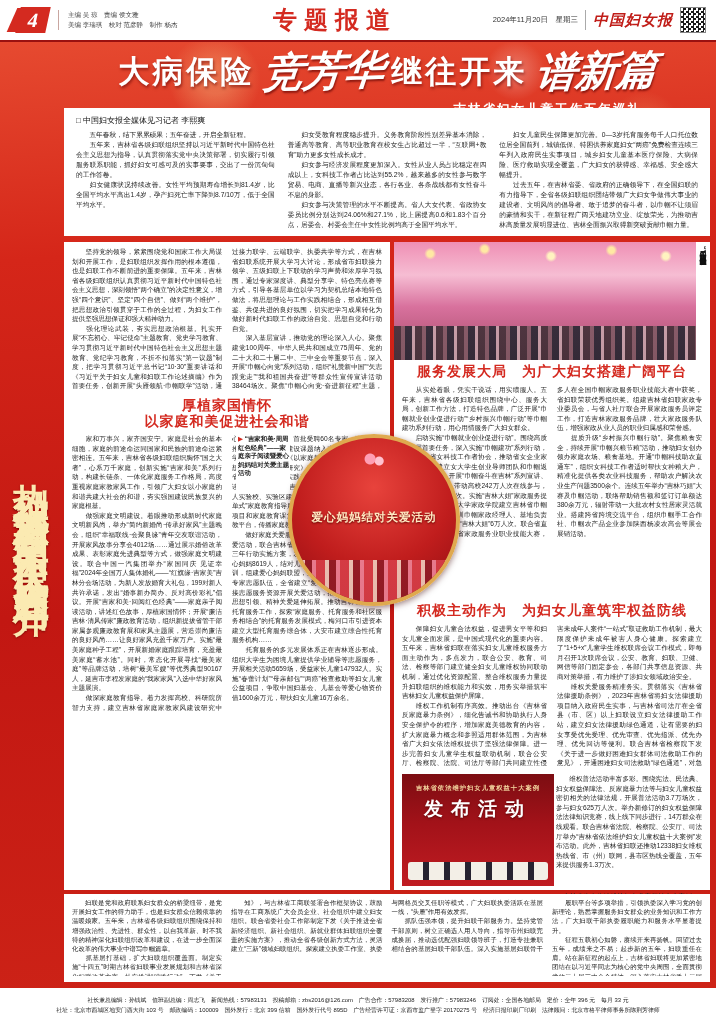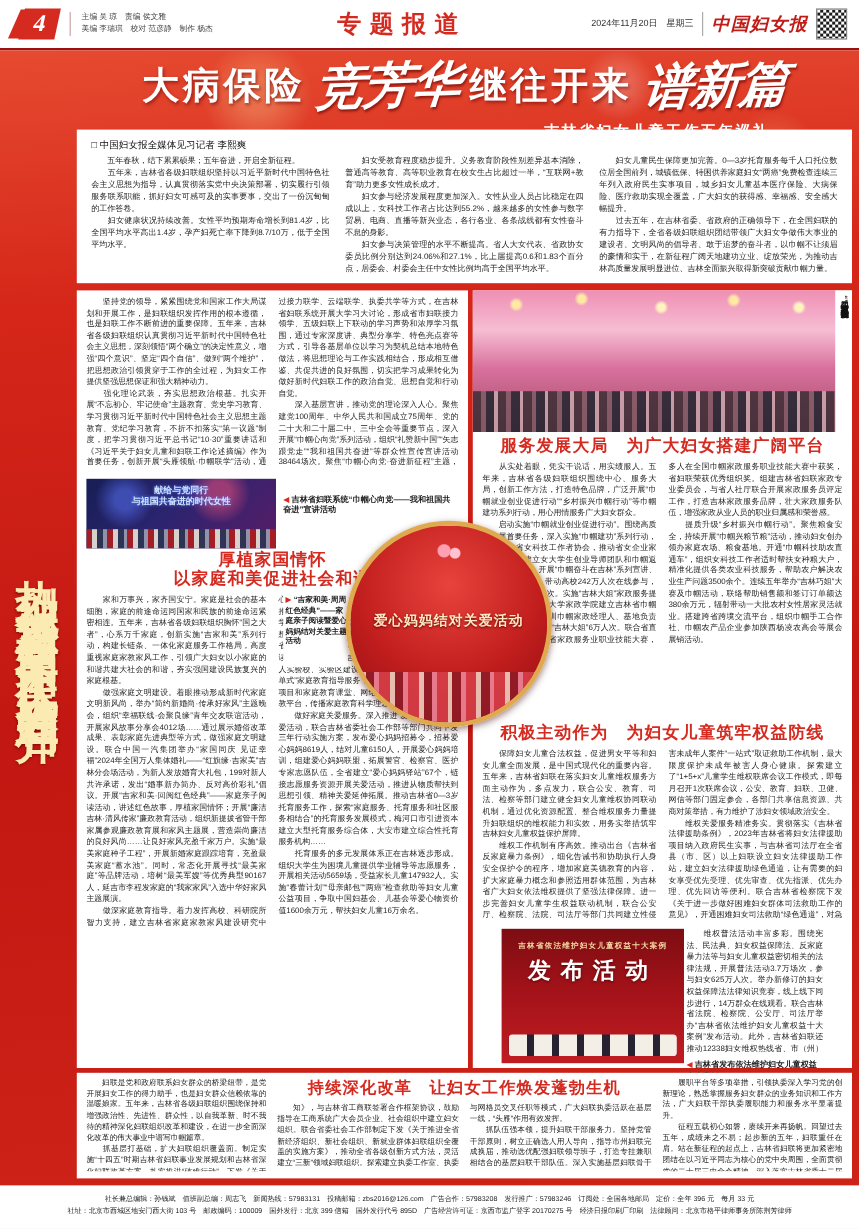--- a/index.html
+++ b/index.html
@@ -15,21 +15,21 @@
     border-bottom:2px solid #9a1110; background:#fff; }
   .pagenum-wrap { display:flex; align-items:center; }
   .pagenum-accent { width:10px; height:24px; background:#d42a20; transform:skewX(-24deg); margin-right:-4px; }
   .pagenum { width:30px; height:26px; background:#d42a20; color:#fff;
     transform:skewX(-12deg); display:flex; align-items:center; justify-content:center;
     font-weight:bold; font-size:20px; font-family:"Liberation Serif",serif; }
   .credits { margin-left:10px; padding-left:9px; border-left:1px solid #c9a6a0;
     font-size:6.5px; line-height:10px; color:#444; white-space:pre-line; }
   .m-center { flex:1; text-align:center; }
   .m-section-title { color:#d42a20; font-family:"Liberation Serif",serif;
-    font-weight:bold; font-size:20px; letter-spacing:7px; }
+    font-weight:bold; font-size:24px; letter-spacing:7px; }
   .m-right { display:flex; align-items:center; gap:7px; }
   .m-date { font-size:7.5px; color:#333; }
   .m-vline { width:1px; height:20px; background:#aaa; }
   .paper-logo { color:#c01d18; font-family:"Liberation Serif",serif;
     font-style:italic; font-weight:bold; font-size:15px; letter-spacing:1px; }
   .qr { width:26px; height:26px; border:1px solid #888;
     background-image:repeating-conic-gradient(#1a1a1a 0% 25%, #fff 0% 50%);
     background-size:5px 5px; }
   
   .redwrap { position:absolute; top:42px; left:0; right:0; height:946px;
@@ -102,21 +102,21 @@
       radial-gradient(circle at 72% 7%, #ffe9a3 0 3px, transparent 6px),
       radial-gradient(circle at 90% 12%, #fff3c0 0 3px, transparent 6px),
       linear-gradient(180deg,#ef8fb4 0%, #f6bdd3 28%, #d8719d 55%, #a44a68 100%); }
   .market-visual:after { content:""; position:absolute; bottom:0; left:0; right:0; height:34px;
     background:repeating-linear-gradient(90deg,#3a2d33 0 7px,#7d5a63 7px 11px,#20242e 11px 18px,#c7a7ad 18px 21px);
     opacity:.85; }
   .market-cap { width:14px; writing-mode:vertical-rl; font-size:6.6px; font-weight:bold;
     line-height:13px; padding-top:4px; color:#111; background:#fff; }
   .d-body { height:214px; padding:0 8px; }
   .r-body { height:150px; padding:0 8px; }
-  .rights-bottom { display:flex; gap:2px; height:128px; padding:0 24px; }
+  .rights-bottom { display:flex; gap:2px; height:128px; padding:0 8px; }
   .press-photo { width:152px; height:112px; position:relative; overflow:hidden;
     background:linear-gradient(180deg,#7c0d12 0%, #a31219 45%, #c01c22 100%); }
   .press-line1 { margin-top:10px; text-align:center; color:#f5d9a2;
     font-size:6.3px; font-weight:bold; letter-spacing:1px; }
   .press-line2 { text-align:center; color:#fff; font-family:"Liberation Serif",serif;
     font-weight:bold; font-size:19px; letter-spacing:8px; margin-top:3px;
     text-shadow:0 1px 2px #5a0406; }
   .sofas { position:absolute; bottom:6px; left:6px; right:6px; height:18px; border-radius:3px;
     background:repeating-linear-gradient(90deg,#f3efe7 0 15px,#262230 15px 21px); }
   .rights-side { flex:1; display:flex; flex-direction:column; }
@@ -195,31 +195,20 @@
 　　妇女参与决策管理的水平不断提高。省人大女代表、省政协女委员比例分别达到24.06%和27.1%，比上届提高0.6和1.83个百分点，居委会、村委会主任中女性比例均高于全国平均水平。</div>
         <div class="intro-col">　　妇女儿童民生保障更加完善。0—3岁托育服务每千人口托位数位居全国前列，城镇低保、特困供养家庭妇女“两癌”免费检查连续三年列入政府民生实事项目，城乡妇女儿童基本医疗保险、大病保险、医疗救助实现全覆盖，广大妇女的获得感、幸福感、安全感大幅提升。
 　　过去五年，在吉林省委、省政府的正确领导下，在全国妇联的有力指导下，全省各级妇联组织团结带领广大妇女争做伟大事业的建设者、文明风尚的倡导者、敢于追梦的奋斗者，以巾帼不让须眉的豪情和实干，在新征程广阔天地建功立业、绽放荣光，为推动吉林高质量发展明显进位、吉林全面振兴取得新突破贡献巾帼力量。</div>
       </div>
     </div>
 
     <div class="card left-card">
       <div class="body-flow t-body">　　坚持党的领导，紧紧围绕党和国家工作大局谋划和开展工作，是妇联组织发挥作用的根本遵循，也是妇联工作不断前进的重要保障。五年来，吉林省各级妇联组织认真贯彻习近平新时代中国特色社会主义思想，深刻领悟“两个确立”的决定性意义，增强“四个意识”、坚定“四个自信”、做到“两个维护”，把思想政治引领贯穿于工作的全过程，为妇女工作提供坚强思想保证和强大精神动力。
 　　强化理论武装，夯实思想政治根基。扎实开展“不忘初心、牢记使命”主题教育、党史学习教育、学习贯彻习近平新时代中国特色社会主义思想主题教育、党纪学习教育，不折不扣落实“第一议题”制度，把学习贯彻习近平总书记“10·30”重要讲话和《习近平关于妇女儿童和妇联工作论述摘编》作为首要任务，创新开展“头雁领航·巾帼联学”活动，通过接力联学、云端联学、执委共学等方式，在吉林省妇联系统开展大学习大讨论，形成省市妇联接力领学、五级妇联上下联动的学习声势和浓厚学习氛围，通过专家深度讲、典型分享学、特色亮点赛等方式，引导各基层单位以学习为契机总结本地特色做法，将思想理论与工作实践相结合，形成相互借鉴、共促共进的良好氛围，切实把学习成果转化为做好新时代妇联工作的政治自觉、思想自觉和行动自觉。
 　　深入基层宣讲，推动党的理论深入人心。聚焦建党100周年、中华人民共和国成立75周年、党的二十大和二十届二中、三中全会等重要节点，深入开展“巾帼心向党”系列活动，组织“礼赞新中国”“矢志跟党走”“我和祖国共奋进”等群众性宣传宣讲活动38464场次。聚焦“巾帼心向党·奋进新征程”主题，开展巾帼大宣讲，累计开展宣讲报告会、座谈会1万余场。</div>
-      <div class="photo-row">
-        <div class="stage-photo">
-          <div class="stage-text">献给与党同行
-与祖国共奋进的时代女性</div>
-          <div class="crowd"></div>
-        </div>
-        <div class="photo-caption">
-          <span class="cap-marker">◀</span>
-          <span>吉林省妇联系统“巾帼心向党——我和祖国共奋进”宣讲活动</span>
-        </div>
-      </div>
       <h3 class="sec" style="white-space:pre-line; line-height:16px;">厚植家国情怀
 以家庭和美促进社会和谐</h3>
       <div class="f-wrap">
         <div class="body-flow f-body">　　家和万事兴，家齐国安宁。家庭是社会的基本细胞，家庭的前途命运同国家和民族的前途命运紧密相连。五年来，吉林省各级妇联组织胸怀“国之大者”，心系万千家庭，创新实施“吉家和美”系列行动，构建长链条、一体化家庭服务工作格局，高度重视家庭家教家风工作，引领广大妇女以小家庭的和谐共建大社会的和谐，夯实强国建设民族复兴的家庭根基。
 　　做强家庭文明建设。着眼推动形成新时代家庭文明新风尚，举办“简约新婚尚·传承好家风”主题晚会，组织“幸福联线·会聚良缘”青年交友联谊活动，开展家风故事分享会4012场……通过展示婚俗改革成果、表彰家庭先进典型等方式，做强家庭文明建设。联合中国一汽集团举办“家国同庆 见证幸福”2024年全国万人集体婚礼——“红旗缘·吉家美”吉林分会场活动，为新人发放婚育大礼包，199对新人共许承诺，发出“婚事新办简办、反对高价彩礼”倡议。开展“吉家和美·回阅红色经典”——家庭亲子阅读活动，讲述红色故事，厚植家国情怀；开展“廉洁吉林·清风传家”廉政教育活动，组织新提拔省管干部家属参观廉政教育展和家风主题展，营造崇尚廉洁的良好风尚……让良好家风充盈千家万户。实施“最美家庭种子工程”，开展新婚家庭跟踪培育，充盈最美家庭“蓄水池”。同时，常态化开展寻找“最美家庭”等品牌活动，培树“最美军嫂”等优秀典型90167人，延吉市李程发家庭的“我家家风”入选中华好家风主题展演。
 　　做深家庭教育指导。着力发挥高校、科研院所智力支持，建立吉林省家庭家教家风建设研究中心，组建专家智库，首批受聘60名专家。连续三年推动家庭家教家风建设课题纳入吉林省哲学社会科学规划立项范畴，《以家庭教育指导优化大学生思想政治教育体系的研究》列入年度重点项目。建设省级家庭教育创新实践基地23个，省级家庭亲子阅读基地206个，联合吉林省教育厅开展家校社协同育人实验校、实验区建设工作，根据不同需求提供“菜单式”家庭教育指导服务，通过实施“早教360”进社区项目和家庭教育课堂、网络直播间、微课等网上宣教平台，传播家庭教育科学理念知识。
 　　做好家庭关爱服务。深入推进“爱心妈妈”结对关爱活动，联合吉林省委社会工作部等部门共同下发三年行动实施方案，发布爱心妈妈招募令，招募爱心妈妈8619人，结对儿童6150人，开展爱心妈妈培训，组建爱心妈妈联盟，拓展警官、检察官、医护专家志愿队伍，全省建立“爱心妈妈驿站”67个，链接志愿服务资源开展关爱活动，推进从物质帮扶到思想引领、精神关爱延伸拓展。推动吉林省0—3岁托育服务工作，探索“家庭服务、托育服务和社区服务相结合”的托育服务发展模式，梅河口市引进资本建立大型托育服务综合体，大安市建立综合性托育服务机构……
 　　托育服务的多元发展体系正在吉林逐步形成。组织大学生为困境儿童提供学业辅导等志愿服务，开展相关活动5659场，受益家长儿童147932人。实施“春蕾计划”“母亲邮包”“两癌”检查救助等妇女儿童公益项目，争取中国妇基会、儿基会等爱心物资价值1600余万元，帮扶妇女儿童16万余名。</div>
         <div class="f-caption">
           <span class="cap-marker">▶</span>
@@ -260,21 +249,20 @@
     <div class="circle-photo">
       <div class="circle-figure"></div>
       <div class="circle-title">爱心妈妈结对关爱活动</div>
       <div class="circle-crowd"></div>
     </div>
 
     <div class="card bottom-card">
       <div class="rf-col">　　妇联是党和政府联系妇女群众的桥梁纽带，是党开展妇女工作的得力助手，也是妇女群众信赖依靠的温暖娘家。五年来，吉林省各级妇联组织围绕保持和增强政治性、先进性、群众性，以自我革新、时不我待的精神深化妇联组织改革和建设，在进一步全面深化改革的伟大事业中谱写巾帼篇章。
 　　抓基层打基础，扩大妇联组织覆盖面。制定实施“十四五”时期吉林省妇联事业发展规划和吉林省深化妇联改革方案，扎实推进“破难行动”，下发《关于推动在全省工商联系统会员企业、社会组织中建立妇女组织的通</div>
       <div class="rf-mid">
-        <h3 class="sec">持续深化改革　让妇女工作焕发蓬勃生机</h3>
         <div class="rf-midcols">　　知》，与吉林省工商联签署合作框架协议，鼓励指导在工商系统广大会员企业、社会组织中建立妇女组织。联合省委社会工作部制定下发《关于推进全省新经济组织、新社会组织、新就业群体妇联组织全覆盖的实施方案》，推动全省各级创新方式方法，灵活建立“三新”领域妇联组织。探索建立执委工作室、执委与网格员交叉任职等模式，广大妇联执委活跃在基层一线，“头雁”作用有效发挥。
 　　抓队伍强本领，提升妇联干部服务力。坚持党管干部原则，树立正确选人用人导向，指导市州妇联完成换届，推动选优配强妇联领导班子，打造专挂兼职相结合的基层妇联干部队伍。深入实施基层妇联骨干素质提升培训计划，举办吉林省“基层妇联领头雁”素质提升培训班、全省妇联干部能力提升读书班、全省“三新”领域妇女组织负责人培训班等，推动广大基层妇联干部提素质、强本领；制定《关于进一步发挥各级妇联执委作用的意见》，通过搭建学习平台、交流平台、</div>
       </div>
       <div class="rf-col">　　履职平台等多项举措，引领执委深入学习党的创新理论，熟悉掌握服务妇女群众的业务知识和工作方法，广大妇联干部执委履职能力和服务水平显著提升。
 　　征程五载初心如磐，赓续开来再扬帆。回望过去五年，成绩来之不易；起步新的五年，妇联重任在肩。站在新征程的起点上，吉林省妇联将更加紧密地团结在以习近平同志为核心的党中央周围，全面贯彻党的二十届三中全会精神，深入落实吉林省委十二届五次全会部署要求，凝聚巾帼之志、汇聚巾帼之力，在推动吉林高质量发展明显进位、吉林全面振兴取得新突破中继续贡献巾帼力量！</div>
     </div>
 
   </div>
 
   <div class="footer">

